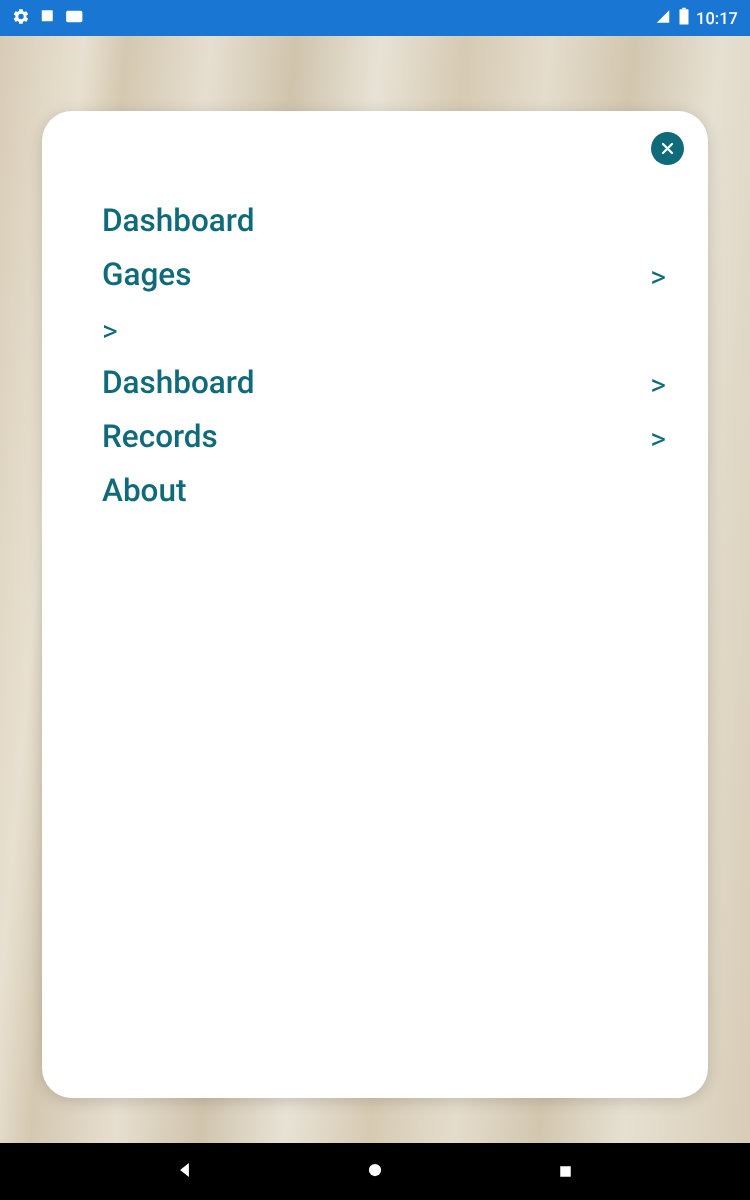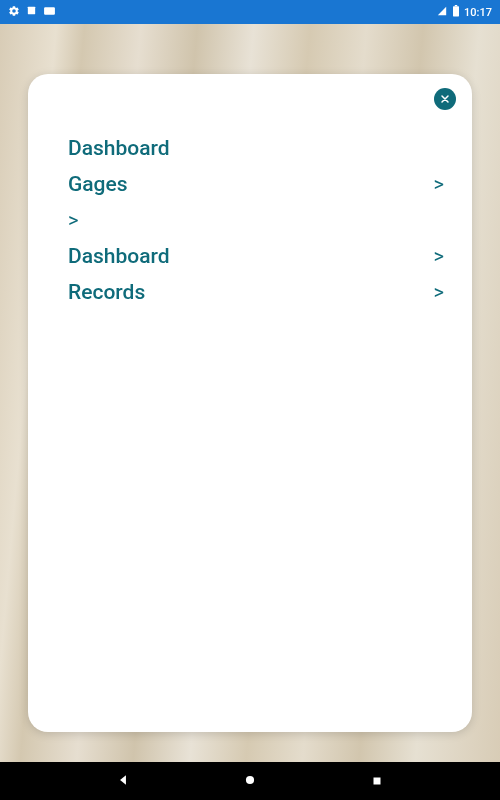--- a/index.html
+++ b/index.html
@@ -165,20 +165,23 @@
         <div class="menu-item">
           <span>Dashboard</span>
           <span class="chevron">&gt;</span>
         </div>
 
         <div class="menu-item">
           <span>Records</span>
           <span class="chevron">&gt;</span>
         </div>
 
+        <div class="menu-item">
+          <span>About</span>
+        </div>
 
 
       </div>
     </div>
   </div>
 
   <div class="nav-bar">
     <div class="nav-btn">
       <span>
         <svg width="14" height="14" viewBox="0 0 24 24">

